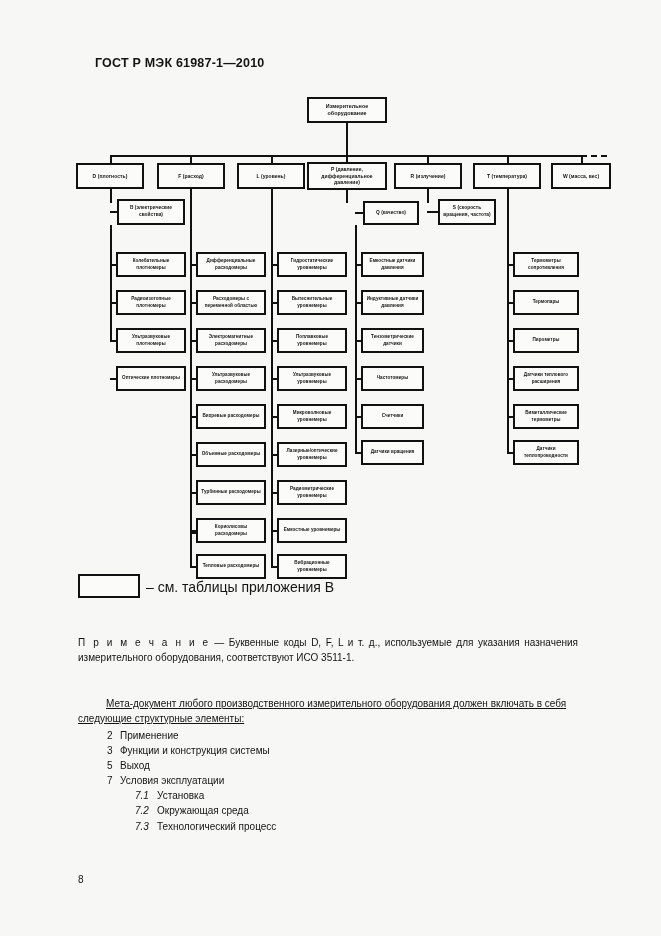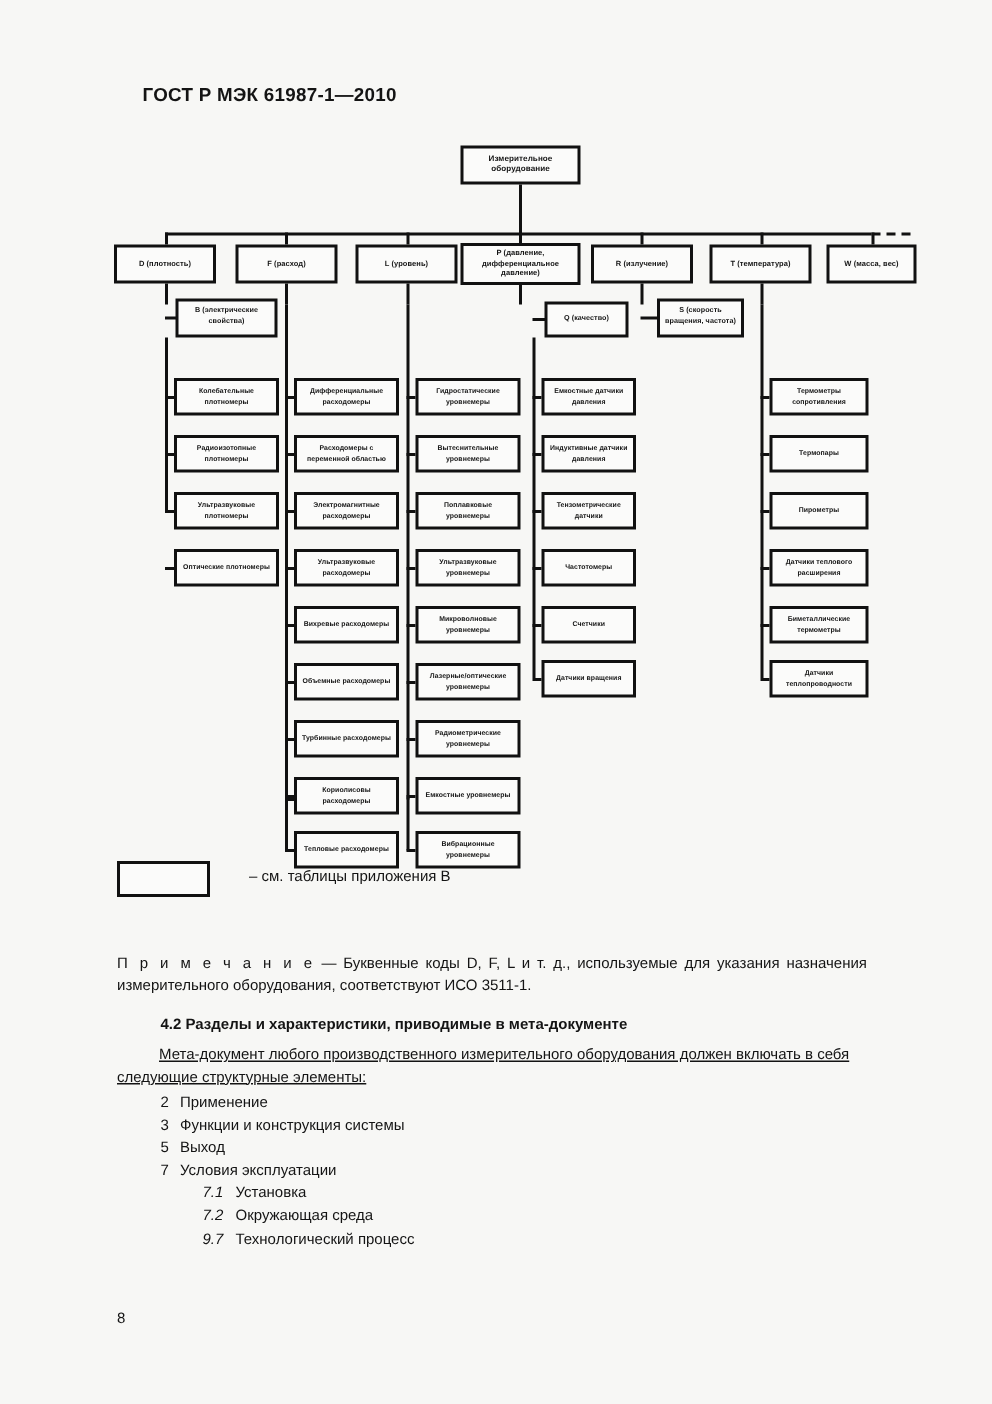--- a/index.html
+++ b/index.html
@@ -48,21 +48,21 @@
     position:absolute;height:0;border-top:2px dashed #111;
   }
 
   
   .legend{position:absolute;left:78px;top:574px;width:520px;height:26px;}
   .legend-box{
     position:absolute;left:0;top:0;width:62px;height:24px;
     border:2px solid #111;background:#fbfbfa;box-sizing:border-box;
   }
   .legend-text{
-    position:absolute;left:88px;top:5px;font-size:10px;white-space:nowrap;
+    position:absolute;left:68px;top:5px;font-size:14px;white-space:nowrap;
   }
 
   .caption{
     position:absolute;left:0;top:619px;width:661px;text-align:center;
     font-size:9.3px;
   }
 
   .note{
     position:absolute;left:78px;top:636px;width:500px;
     font-size:10px;line-height:1.45;text-align:justify;
@@ -229,21 +229,20 @@
     <div class="legend-text">– см. таблицы приложения В</div>
   </div>
 
 
   <div class="note">
     <span class="sp">П р и м е ч а н и е</span>
     <span>—</span>
     <span>Буквенные коды D, F, L и т. д., используемые для указания назначения измерительного оборудования, соответствуют ИСО 3511-1.</span>
   </div>
 
-  <div class="h2">4.2  Разделы и характеристики, приводимые в мета-документе</div>
 
   <div class="para">
     <span class="ind">Мета-документ любого производственного измерительного оборудования должен включать в себя следующие структурные элементы:</span>
   </div>
 
   <div class="list">
     <div class="li">
       <span class="num">2</span><span>Применение</span>
     </div>
     <div class="li">
@@ -255,19 +254,19 @@
     <div class="li">
       <span class="num">7</span><span>Условия эксплуатации</span>
     </div>
     <div class="sub">
       <span class="num">7.1</span><span>Установка</span>
     </div>
     <div class="sub">
       <span class="num">7.2</span><span>Окружающая среда</span>
     </div>
     <div class="sub">
-      <span class="num">9.7</span><span>Технологический процесс</span>
+      <span class="num">7.3</span><span>Технологический процесс</span>
     </div>
   </div>
 
   <div class="pageno">8</div>
 
 </div>
 
 </body></html>

